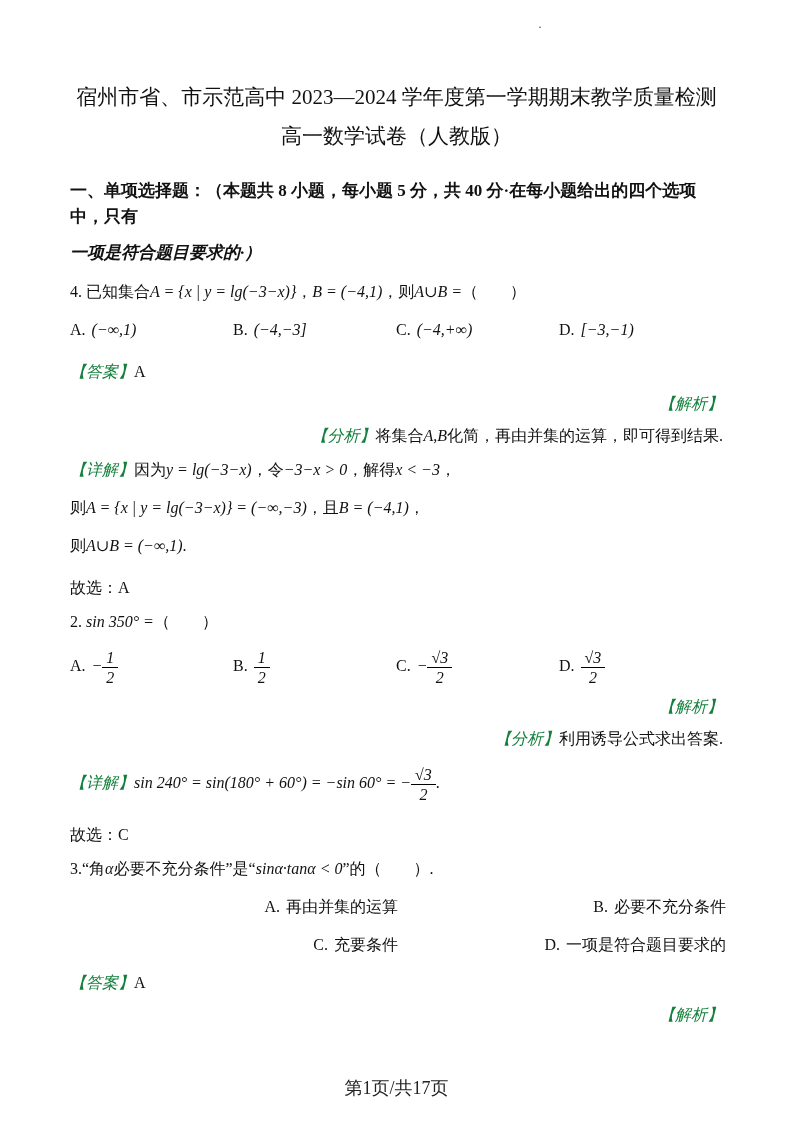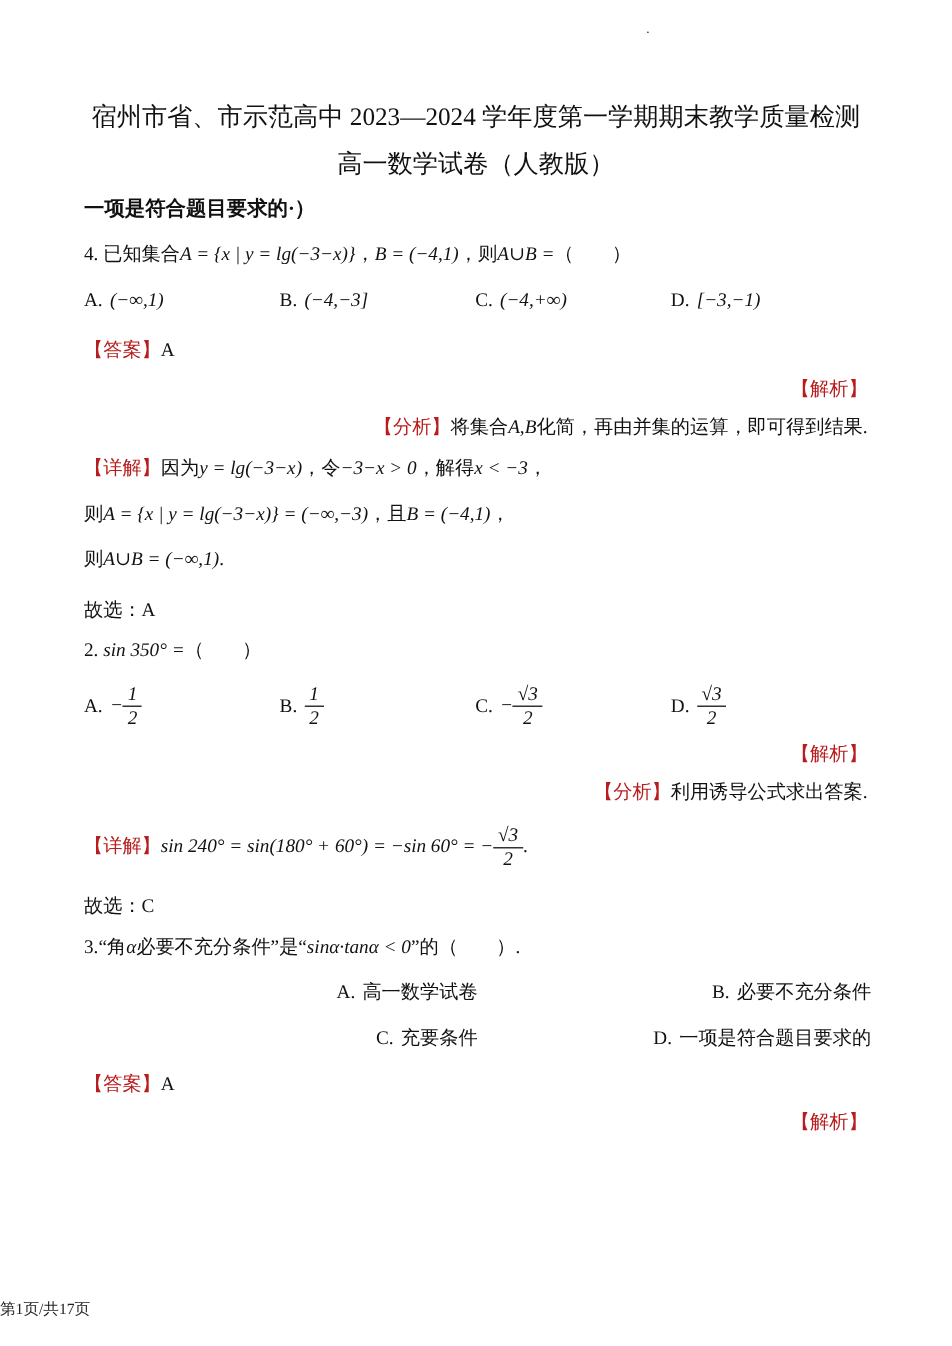--- a/index.html
+++ b/index.html
@@ -9,49 +9,50 @@
     color: #111111;
     font-family: "Liberation Serif", "DejaVu Serif", serif;
     position: relative;
     overflow: hidden;
   }
   .page { padding: 82px 70px 0 70px; position: relative; width: 793px; }
   .stray { position: absolute; top: 20px; left: 538px; font-size: 12px; color: #333; }
   .title { font-size: 21px; font-weight: 400; text-align: center; line-height: 1.45; }
   .title.t2 { margin-top: 9px; }
   .sec-heading { font-size: 17px; font-weight: 700; line-height: 1.55; margin-top: 26px; }
-  .sec-heading.l2 { margin-top: 9px; }
+  .sec-heading.l2 { margin-top: 9px; font-style: italic; }
   .line { font-size: 16px; line-height: 1.5; margin-top: 12px; }
   .mt8  { margin-top: 8px; text-align: right; }
   .mt10 { margin-top: 10px; }
   .mt14 { margin-top: 14px; }
   .mt18 { margin-top: 18px; }
   .seg-m { font-family: "Liberation Serif", "DejaVu Serif", serif; font-style: italic; }
   .seg-cn { font-style: normal; }
-  .blue { color: #b91c1c; }
+  .blue { color: #15803d; font-style: italic; }
   .options-row { display: flex; margin-top: 14px; font-size: 16px; line-height: 1.5; align-items: center; }
   .options-row .opt { width: 163px; flex: 0 0 auto; }
   .options-row .opt:nth-child(4) { width: auto; }
   .options-row.wide .opt { width: 328px; }
   .opt-label { font-style: normal; margin-right: 6px; }
   .frac { display: inline-block; vertical-align: middle; text-align: center; line-height: 1.2; font-style: italic; }
   .frac .fnum { display: block; border-bottom: 1px solid #000; padding: 0 4px; }
   .frac .fden { display: block; padding: 0 4px; }
-  .footer { position: absolute; left: 0; right: 0; bottom: 22px; text-align: left; font-size: 13px; color: #222; font-family: Liberation Serif, serif; }
+  .footer { position: absolute; left: 0; right: 0; bottom: 22px; text-align: center; font-size: 18px; color: #222; font-family: Liberation Serif, serif; }
 </style>
 </head>
 <body>
 
 <div class="page">
 
   <div class="stray">·</div>
 
   <h1 class="title">宿州市省、市示范高中 2023—2024 学年度第一学期期末教学质量检测</h1>
   <h1 class="title t2">高一数学试卷（人教版）</h1>
 
+  <div class="sec-heading">一、单项选择题：（本题共 8 小题，每小题 5 分，共 40 分·在每小题给出的四个选项中，只有</div>
   <div class="sec-heading l2">一项是符合题目要求的·）</div>
 
   <div class="line mt14"><span class="seg-cn">4. 已知集合</span><span class="seg-m">A = {x | y = lg(−3−x)}</span><span class="seg-cn">，</span><span class="seg-m">B = (−4,1)</span><span class="seg-cn">，则</span><span class="seg-m">A∪B =</span><span class="seg-cn">（　　）</span></div>
 
   <div class="options-row">
     <div class="opt">
       <span class="opt-label">A.</span><span class="seg-m">(−∞,1)</span>
     </div>
     <div class="opt">
       <span class="opt-label">B.</span><span class="seg-m">(−4,−3]</span>
@@ -105,21 +106,21 @@
   </div>
   <div class="line mt14">
     <span class="blue">【详解】</span><span class="seg-m">sin 240° = sin(180° + 60°) = −sin 60° = −</span><span class="frac"><span class="fnum">√3</span><span class="fden">2</span></span><span>.</span>
   </div>
   <div class="line mt18">故选：C</div>
 
   <div class="line mt10"><span class="seg-cn">3.“角</span><span class="seg-m">α</span><span class="seg-cn">必要不充分条件”是“</span><span class="seg-m">sinα·tanα &lt; 0</span><span class="seg-cn">”的（　　）.</span></div>
 
   <div class="options-row wide mt8">
     <div class="opt">
-      <span class="opt-label">A.</span><span>高一数学试卷</span>
+      <span class="opt-label">A.</span><span>再由并集的运算</span>
     </div>
     <div class="opt">
       <span class="opt-label">B.</span><span>必要不充分条件</span>
     </div>
   </div>
   <div class="options-row wide mt8">
     <div class="opt">
       <span class="opt-label">C.</span><span>充要条件</span>
     </div>
     <div class="opt">

